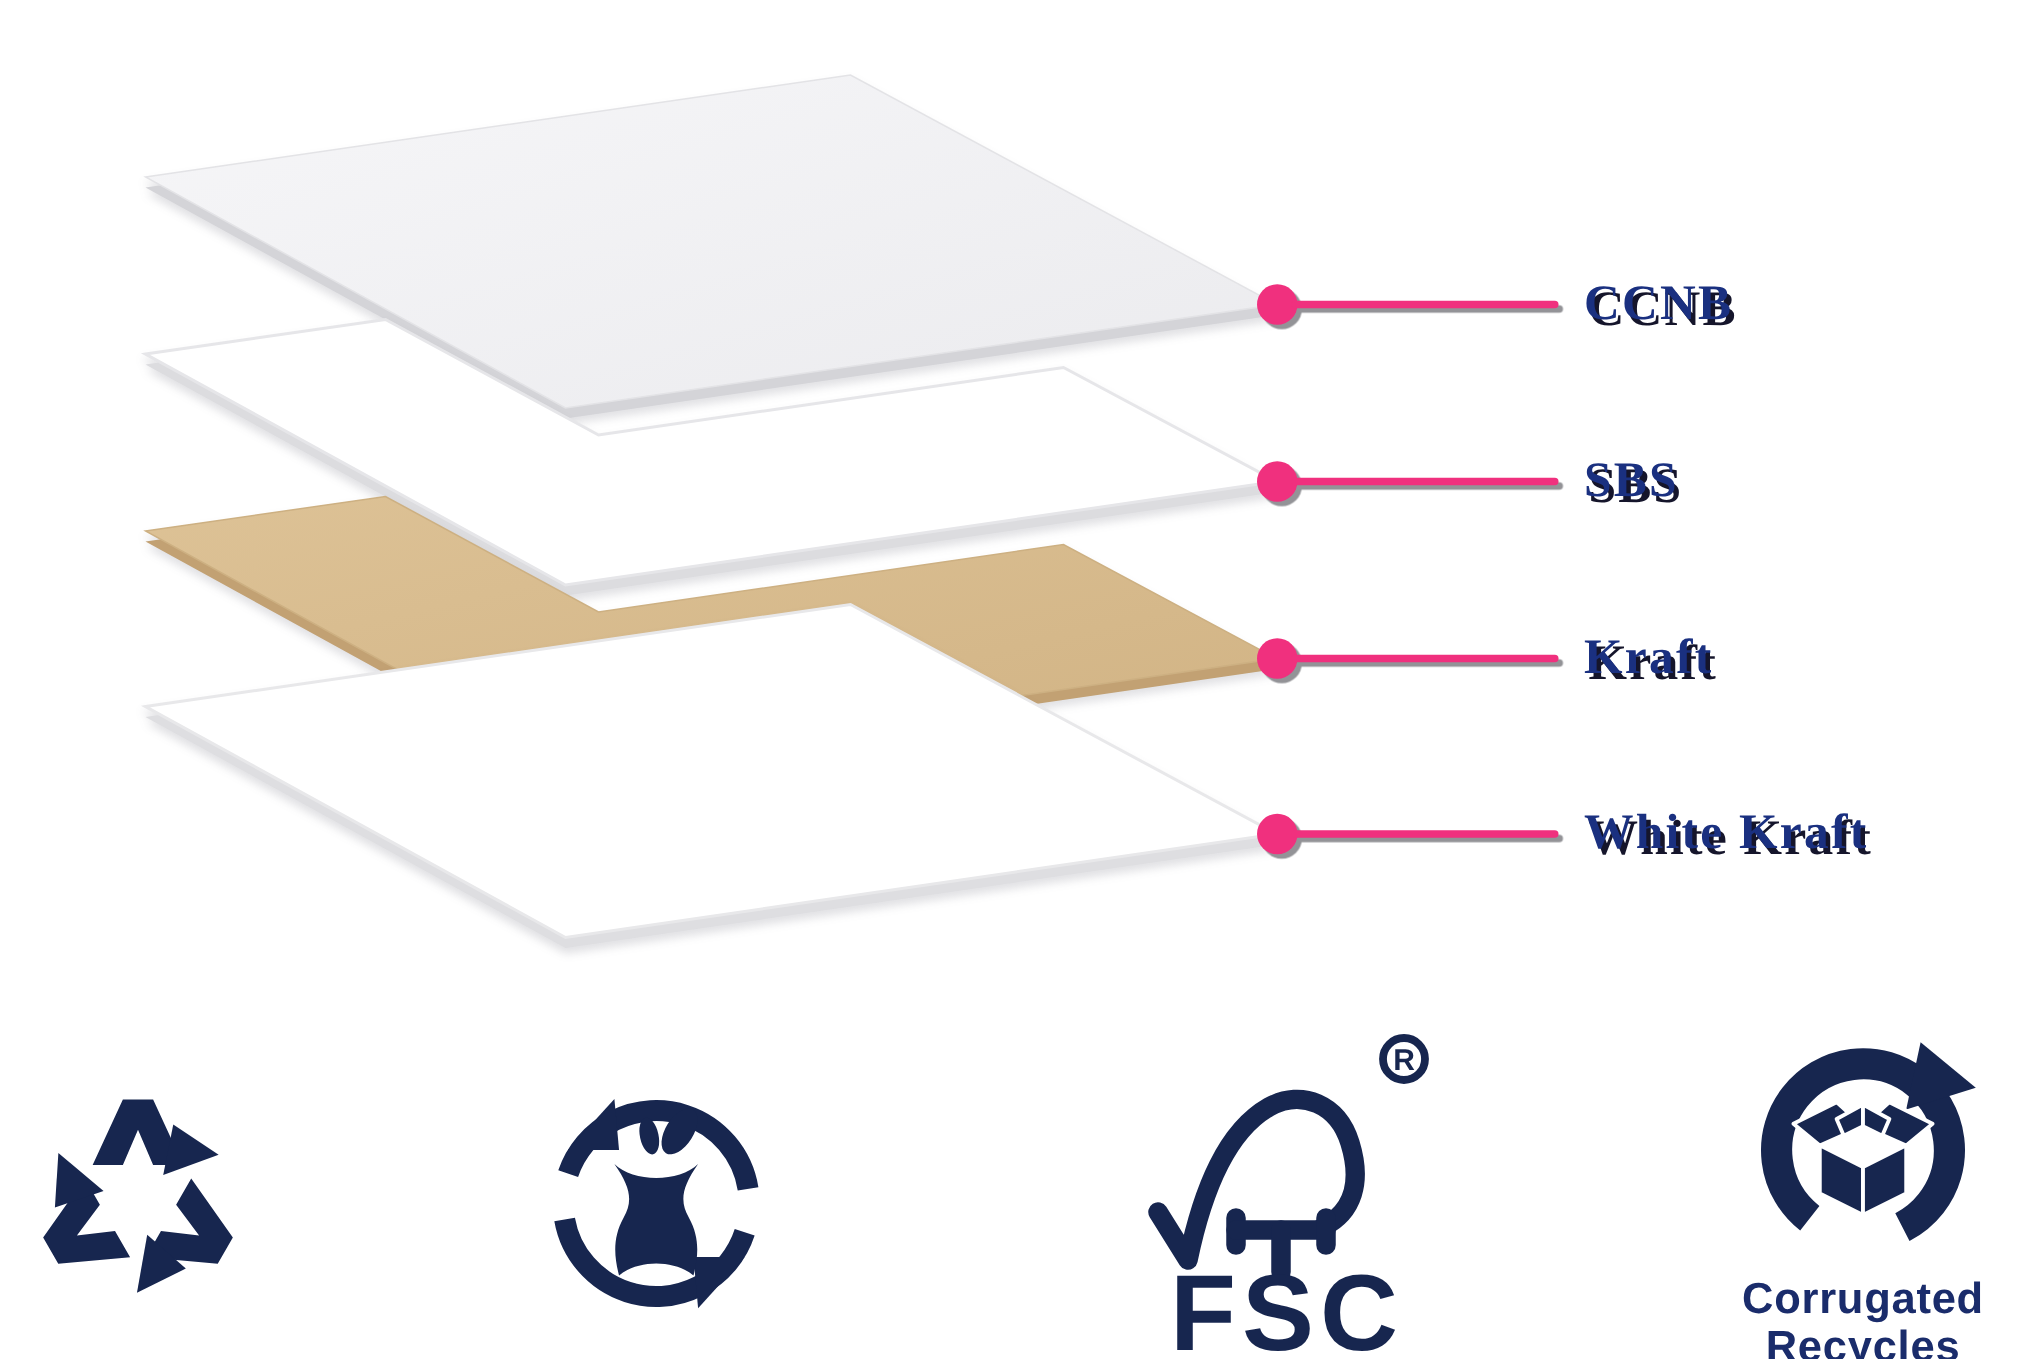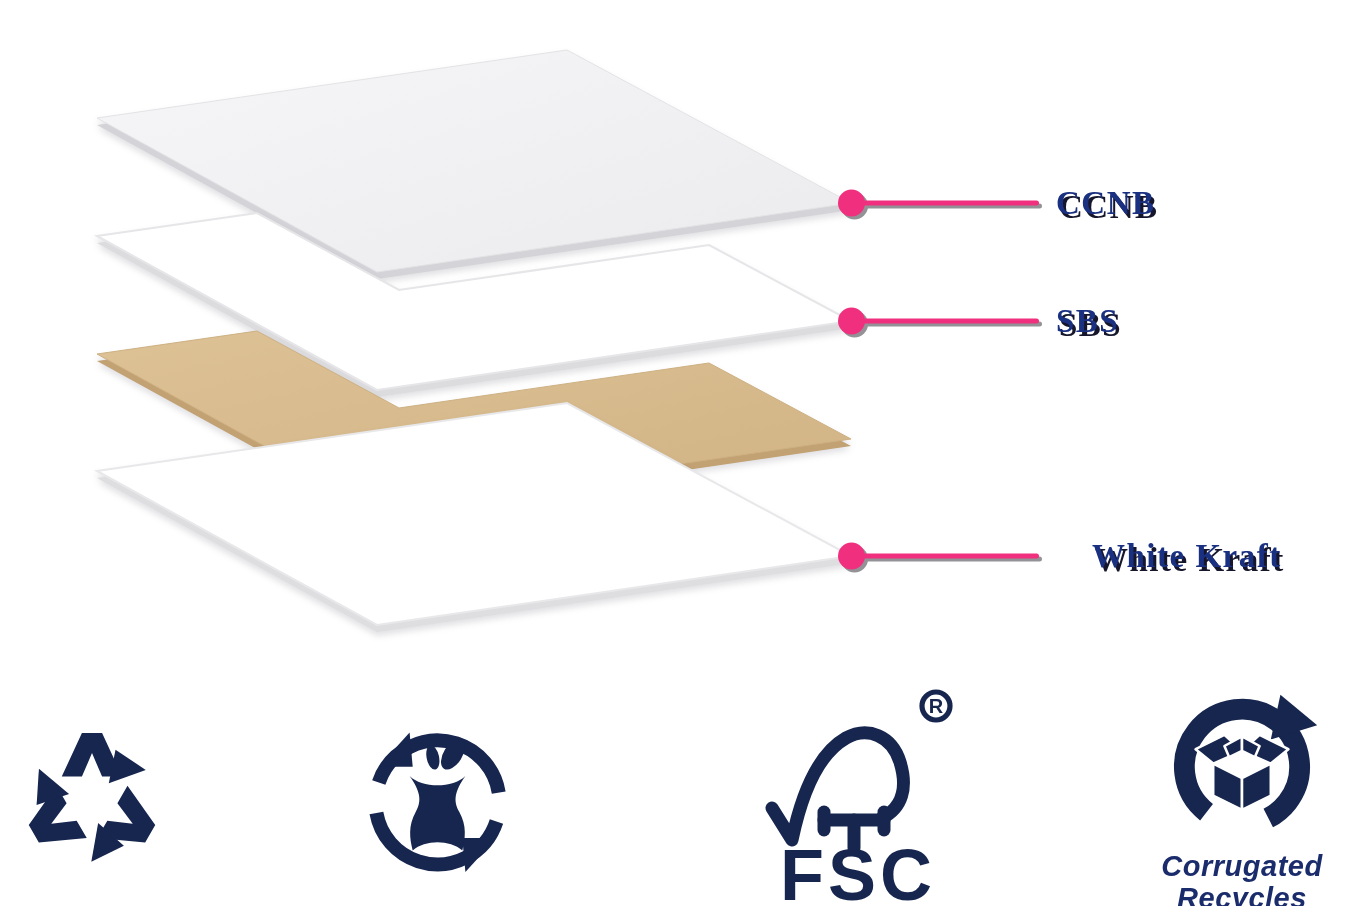--- a/index.html
+++ b/index.html
@@ -15,21 +15,21 @@
   .wire{display:flex;align-items:center;filter:drop-shadow(3px 3px 0 rgba(128,128,133,0.85));}
   .dot{width:27px;height:27px;border-radius:50%;background:#f0307e;flex:0 0 auto;}
   .lead{width:178px;height:5px;background:#f0307e;border-radius:3px;margin-left:-4px;}
   .callout-label{
     margin-left:17px;font-size:33px;font-weight:800;letter-spacing:1.5px;
     color:#1a3080;text-shadow:3px 4px 0 #15152b;white-space:nowrap;font-family:Liberation Serif, serif;
   }
   
   .badge{position:absolute;text-align:center;color:#17264f;}
   .badge-text{font-weight:800;color:#1a2c6b;line-height:1.02;letter-spacing:0.5px;}
-  .corr-text{font-size:29px;margin-top:2px;font-style:italic;}
+  .corr-text{font-size:29px;margin-top:2px;}
 </style>
 </head>
 <body>
 
 <div class="stage">
 
   <svg class="layers-svg" width="1346" height="906" viewBox="0 0 1346 906">
     <defs>
       <linearGradient id="gSheet" x1="0" y1="0" x2="1" y2="1">
         <stop offset="0" stop-color="#f6f6f8"></stop>
@@ -71,22 +71,29 @@
   </div>
 
   <div class="callout" style="left:838px;top:321px;justify-content:flex-end;">
     <span class="wire">
       <span class="dot"></span>
       <span class="lead"></span>
     </span>
     <span class="callout-label">SBS</span>
   </div>
 
+  <div class="callout" style="left:838px;top:439px;">
+    <span class="wire">
+      <span class="dot"></span>
+      <span class="lead"></span>
+    </span>
+    <span class="callout-label">Kraft</span>
+  </div>
 
-  <div class="callout" style="left:838px;top:556px;gap:36px;">
+  <div class="callout" style="left:838px;top:556px;">
     <span class="wire">
       <span class="dot"></span>
       <span class="lead"></span>
     </span>
     <span class="callout-label">White Kraft</span>
   </div>
 
   <div class="badge" style="left:8px;top:706px;width:168px;">
     <svg width="168" height="195" viewBox="0 0 100 116">
       <g fill="#17264f">

